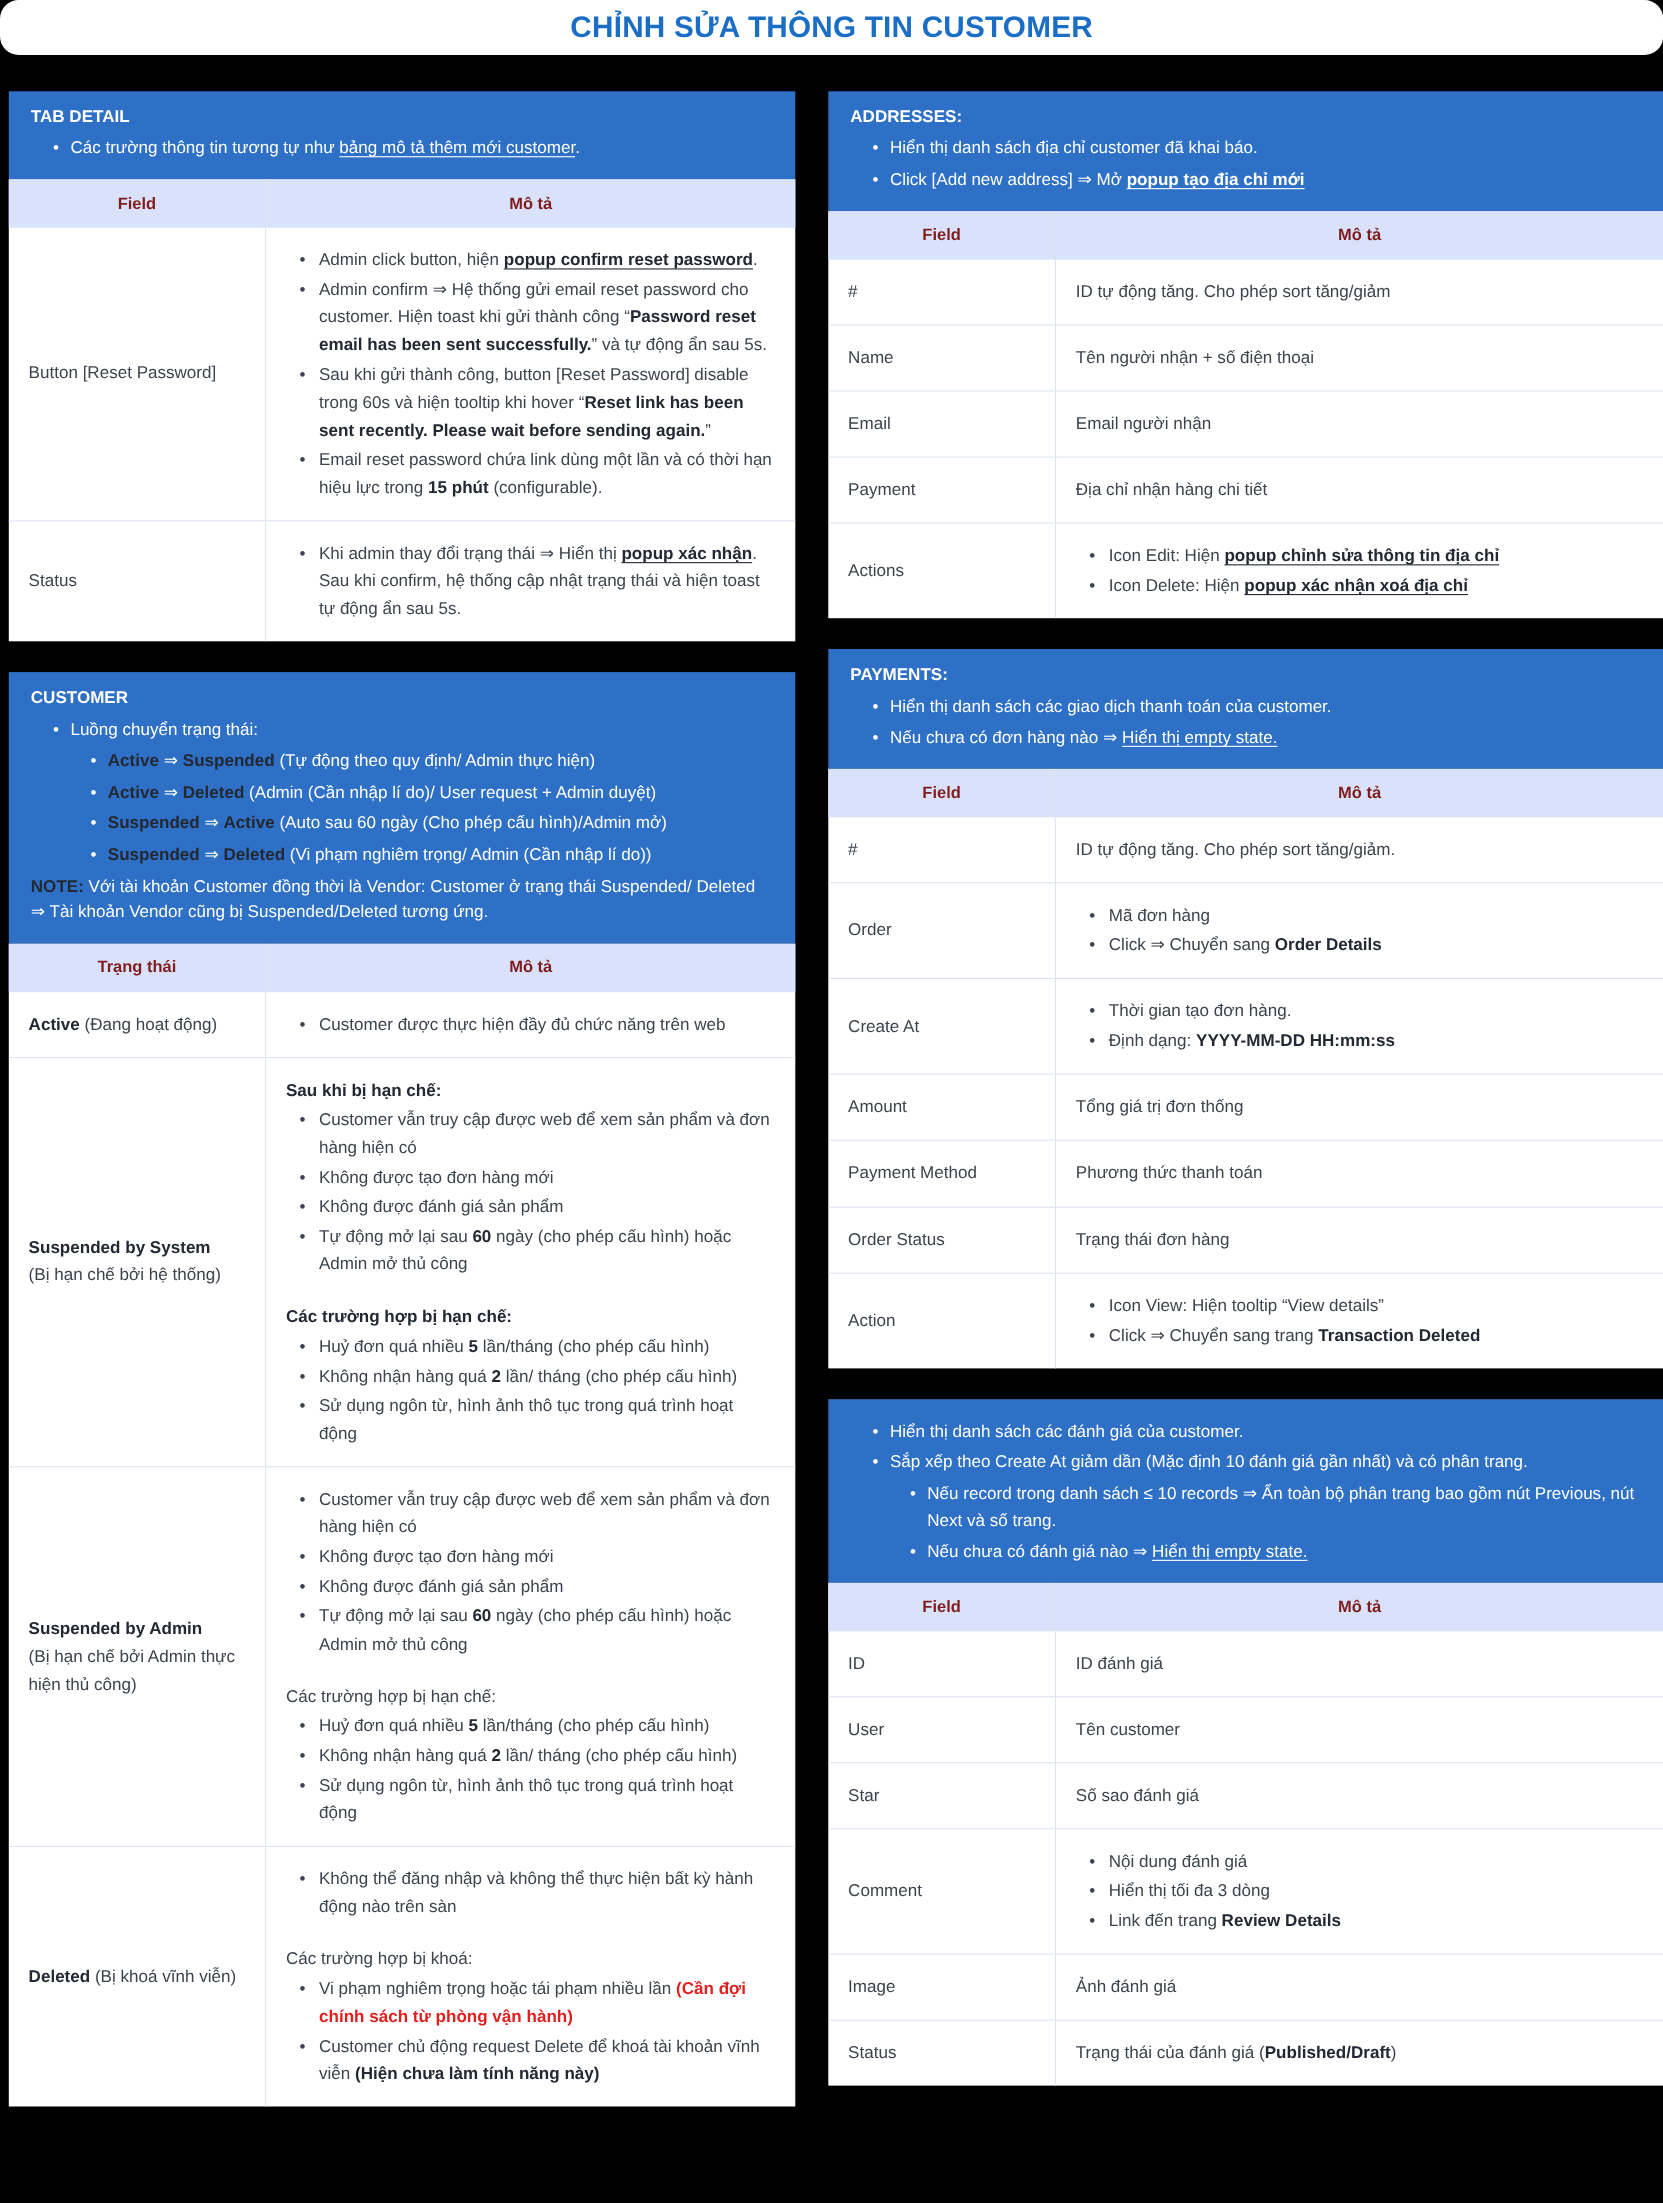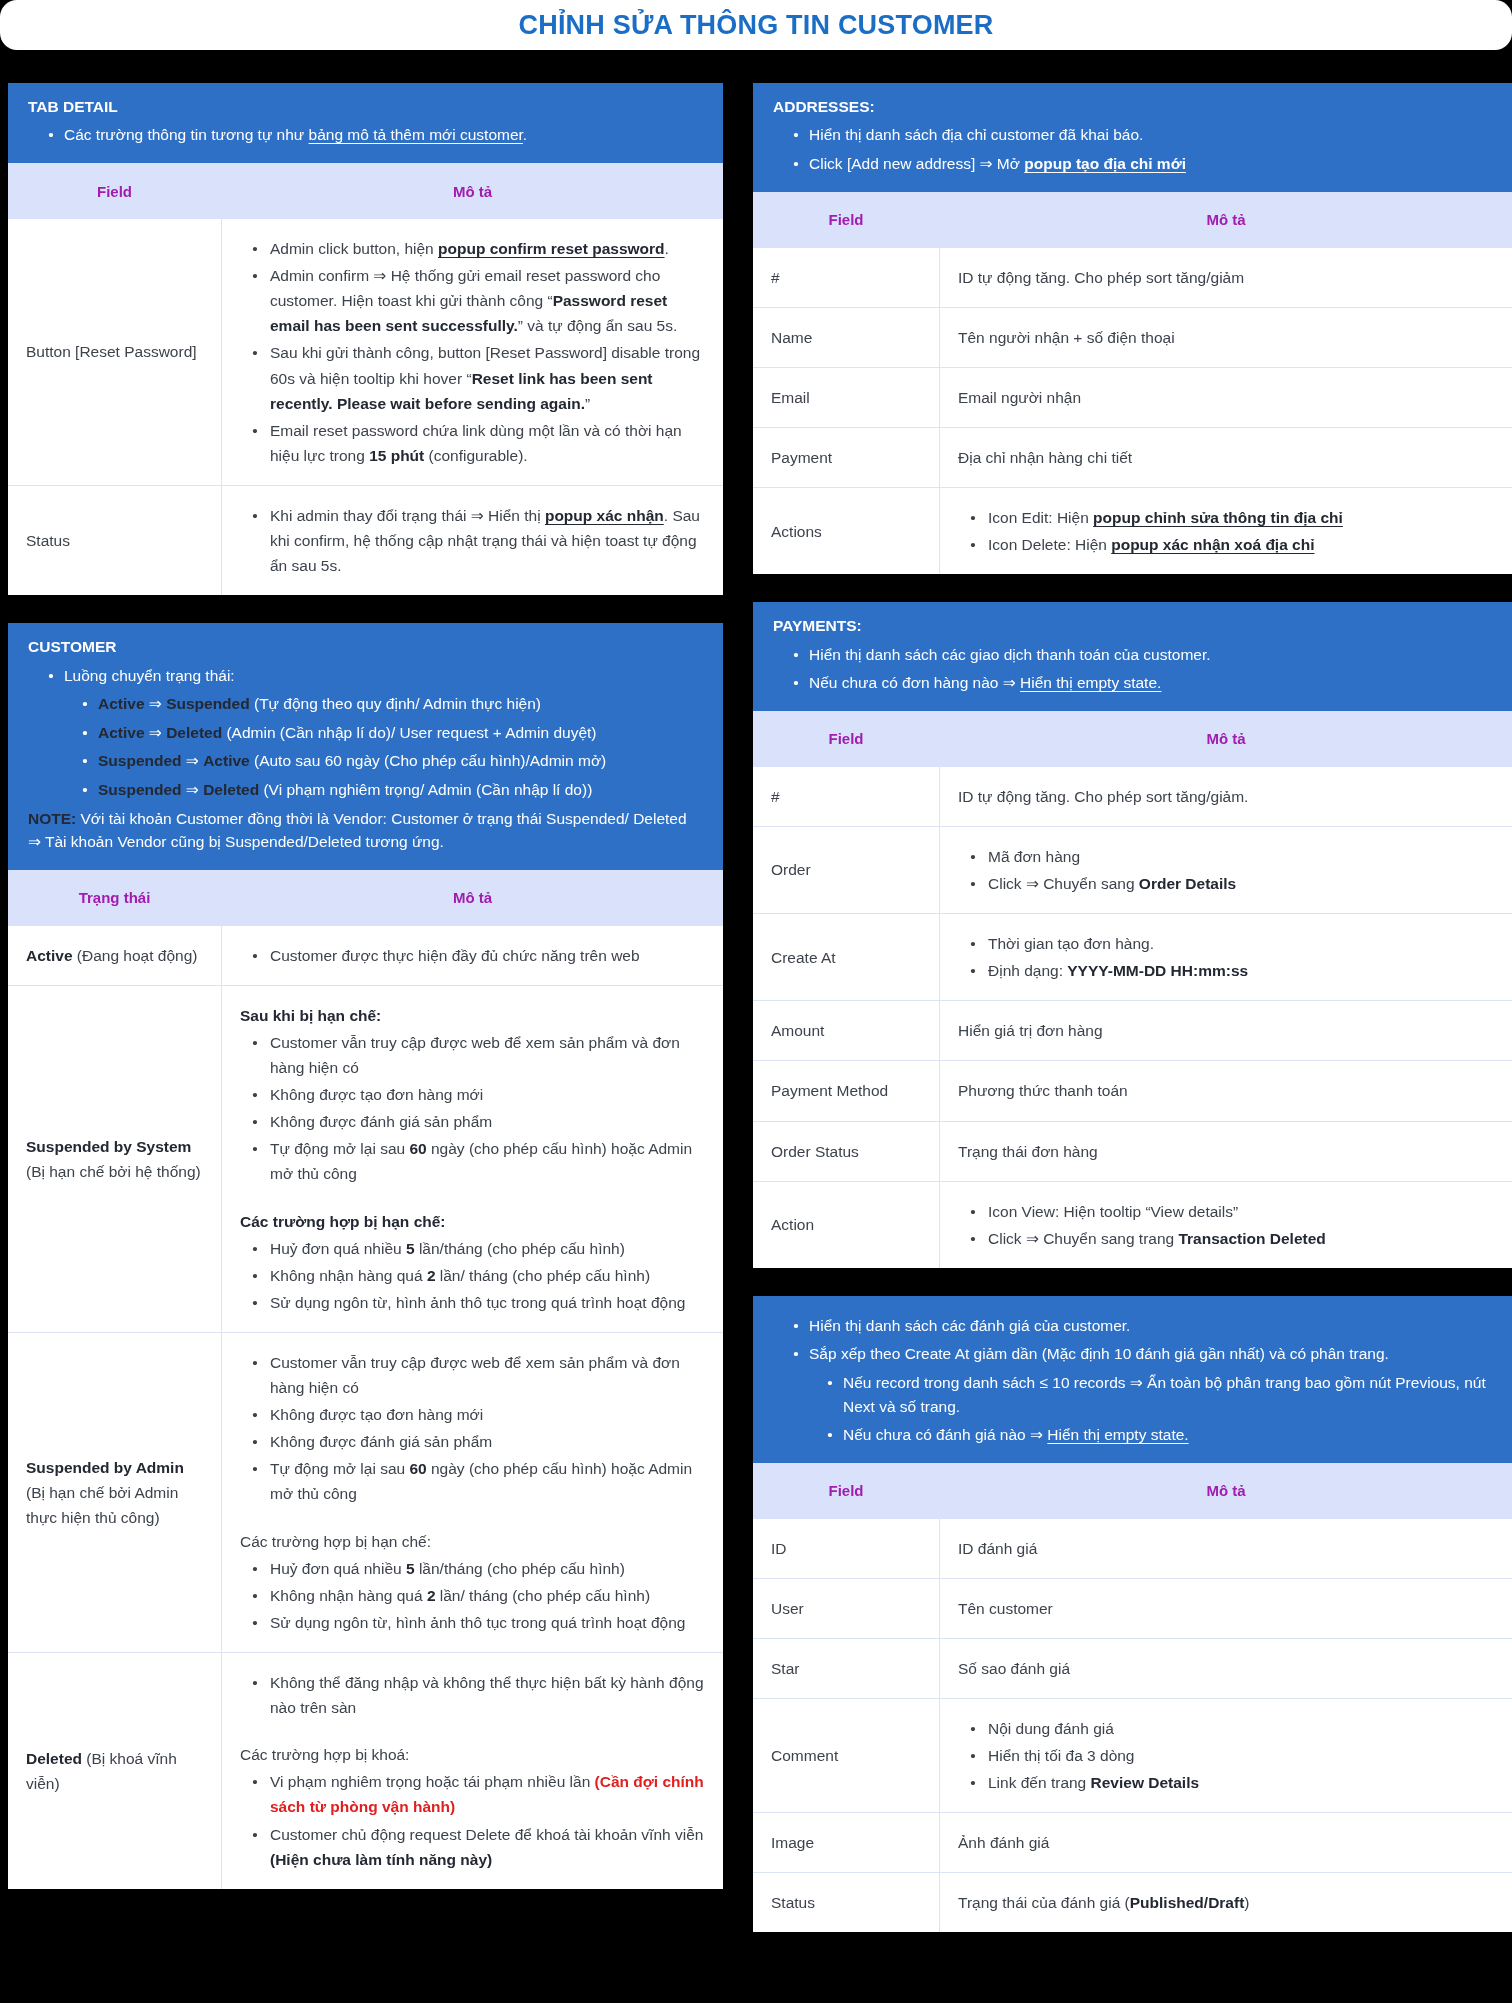--- a/index.html
+++ b/index.html
@@ -30,22 +30,22 @@
   .panel-title{font-weight:700;font-size:15.5px;line-height:1.45;}
   .pl-item{display:flex;font-size:15.5px;line-height:1.52;margin-top:5px;padding-left:10px;}
   .pl-item.lvl2{padding-left:44px;}
   .pl-item .dot{flex:none;width:26px;text-align:center;}
   .panel-note{font-size:15.5px;line-height:1.52;margin-top:5px;}
   .panel .ul{color:#fff;}
 
   
   .spec-table{border-collapse:collapse;width:100%;background:#fff;table-layout:fixed;}
   .spec-table th{
-    background:var(--th-bg);color:#a21caf;font-size:15px;font-weight:700;
-    height:56px;text-align:center;padding:0 8px;
+    background:var(--th-bg);color:#7f1d1d;font-size:15px;font-weight:700;
+    height:44px;text-align:center;padding:0 18px;
   }
   .col-left .th-field,.col-left td.field{width:197px;}
   .col-right .th-field,.col-right td.field{width:170px;}
   .spec-table td{
     vertical-align:middle;font-size:15.5px;color:var(--text);
     padding:15px 18px;line-height:1.62;
   }
   .spec-table th.th-field,.spec-table td.field{border-right:1px solid var(--border);}
   .spec-table tbody tr + tr td{border-top:1px solid var(--border);}
   td.field{padding-left:18px;padding-right:12px;}
@@ -362,21 +362,21 @@
                 </div>
                 <div class="blk li">
                   <span class="dot">•</span>
                   <span class="txt">Định dạng: <strong>YYYY-MM-DD HH:mm:ss</strong></span>
                 </div>
               </td>
             </tr>
             <tr>
               <td class="field">Amount</td>
               <td class="desc">
-                <div class="blk p">Hiển giá trị đơn hàng</div>
+                <div class="blk p">Tổng giá trị đơn thống</div>
               </td>
             </tr>
             <tr>
               <td class="field">Payment  Method</td>
               <td class="desc">
                 <div class="blk p">Phương thức thanh toán</div>
               </td>
             </tr>
             <tr>
               <td class="field">Order Status</td>

